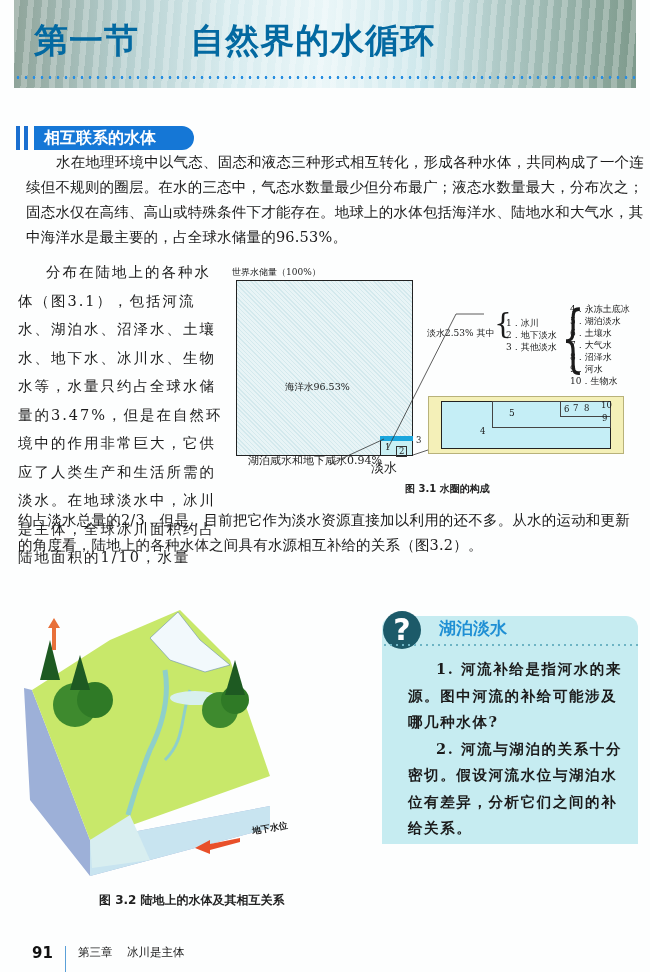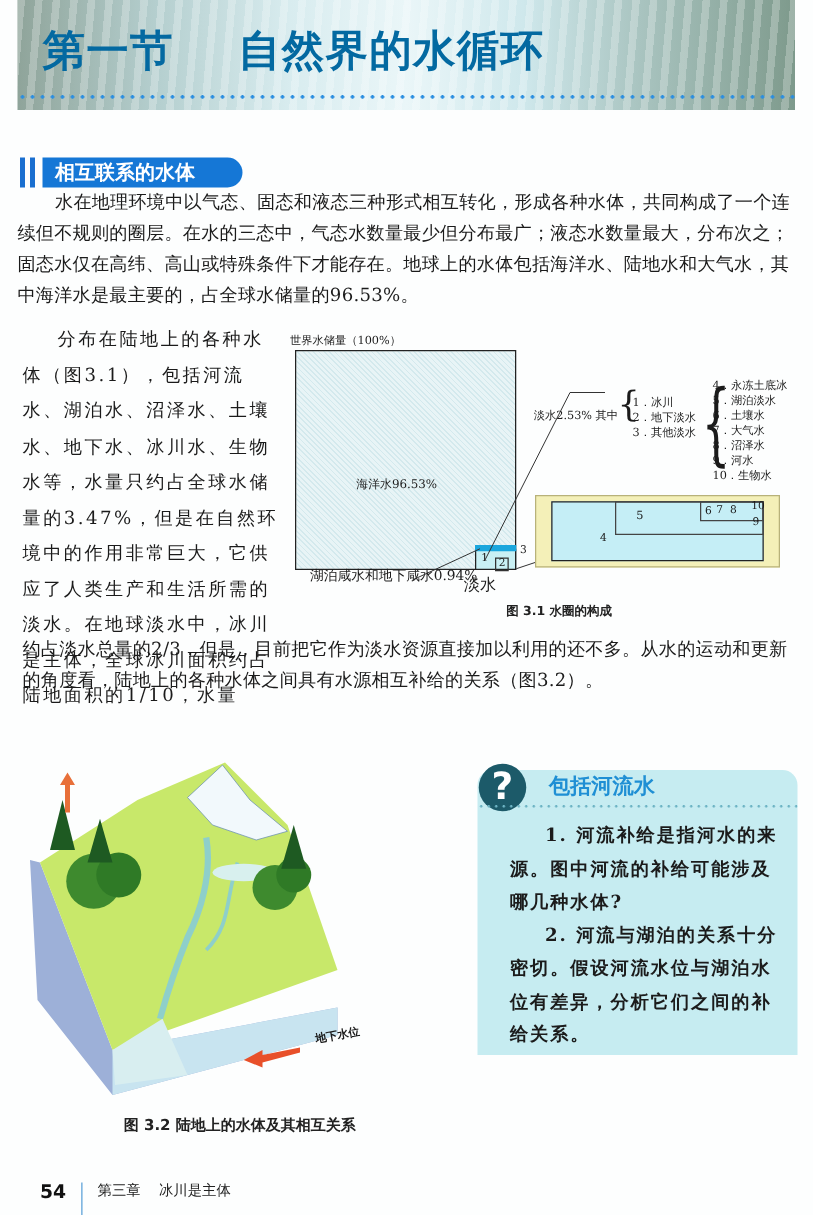--- a/index.html
+++ b/index.html
@@ -14,21 +14,21 @@
   .chapter-title { position:absolute; left:34px; top:18px; font-size:34px; font-weight:bold;
      font-family:"DejaVu Serif","Liberation Serif",serif; color:#0369a1; letter-spacing:1px; white-space:pre; }
 
   .sec-bars { position:absolute; left:16px; top:126px; width:16px; height:24px; }
   .sec-bars span { position:absolute; top:0; width:4px; height:24px; background:#1a6fd0; }
   .sec-head { position:absolute; left:34px; top:126px; height:24px; width:160px; background:#1577d6;
      border-radius:0 12px 12px 0; color:#fff; font-family:"DejaVu Sans","Liberation Sans",sans-serif;
      font-weight:bold; font-size:16px; line-height:24px; padding-left:10px; box-sizing:border-box; }
 
   .para { position:absolute; font-size:14.5px; line-height:25px; letter-spacing:.2px; }
-  .p1 { left:14px; top:150px; width:618px; }
+  .p1 { left:26px; top:150px; width:618px; }
   .p1 .indent { display:inline-block; width:30px; }
   .p2 { left:18px; top:258px; width:206px; font-size:14.5px; line-height:28.5px; letter-spacing:2px; }
   .p3 { left:18px; top:508px; width:618px; }
 
   
   .fig31 { position:absolute; left:230px; top:262px; width:420px; height:240px; }
   .f-title { position:absolute; left:2px; top:4px; font-size:9px; }
   .ocean { position:absolute; left:6px; top:18px; width:177px; height:176px; border:1.5px solid #222;
            background:#e8f4f6 repeating-linear-gradient(45deg,rgba(150,200,210,.25) 0 1px,transparent 1px 3px); box-sizing:border-box; }
   .ocean-label { position:absolute; left:48px; top:100px; font-size:9.5px; }
@@ -152,22 +152,22 @@
     <polygon points="215,60 205,95 225,95" fill="#1e5a22"></polygon>
     <polygon points="34,18 28,28 32,28 32,50 36,50 36,28 40,28" fill="#e8703a"></polygon>
     <polygon points="175,248 190,240 190,244 220,238 220,242 190,250 190,254" fill="#e8502a"></polygon>
   </svg>
   <div style="position:absolute;left:232px;top:222px;font-family:'DejaVu Sans',sans-serif;font-weight:bold;font-size:9px;transform:rotate(-10deg)">地下水位</div>
 </div>
 <div class="fig-cap" style="left:78px;top:892px;font-size:12px">图 3.2    陆地上的水体及其相互关系</div>
 
 <div class="think"></div>
 <div class="think-icon">?</div>
-<div class="think-title">包括河流水</div>
+<div class="think-title">湖泊淡水</div>
 <div class="think-dots"></div>
 <div class="think-body">
   <div><span class="ind"></span><span>1. 河流补给是指河水的来源。图中河流的补给可能涉及哪几种水体?</span></div>
   <div><span class="ind"></span><span>2. 河流与湖泊的关系十分密切。假设河流水位与湖泊水位有差异，分析它们之间的补给关系。</span></div>
 </div>
 
-<div class="footer-num">54</div>
+<div class="footer-num">91</div>
 <div class="footer-bar"></div>
 <div class="footer-ch">第三章    冰川是主体</div>
 
 </body></html>

